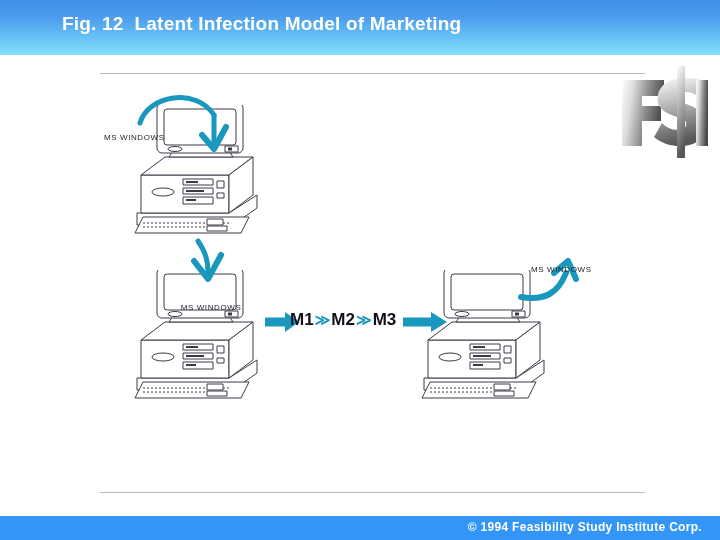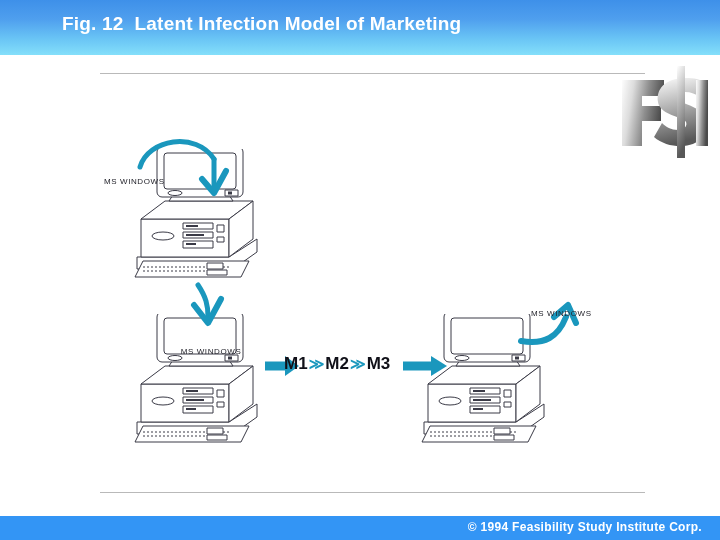--- a/index.html
+++ b/index.html
@@ -65,21 +65,21 @@
     font-weight: bold;
     color: #ffffff;
     letter-spacing: 0.3px;
     white-space: nowrap;
   }
 
   
   .canvas {
     position: absolute;
     left: 0; top: 75px;
-    width: 668px; height: 415px; margin-top: 44px;
+    width: 668px; height: 415px;
   }
   .pc { position: absolute; }
   .pc-1 { left: 133px; top: 30px; }
   .pc-2 { left: 133px; top: 195px; }
   .pc-3 { left: 420px; top: 195px; }
 
   .label-ms {
     position: absolute;
     font-size: 8px;
     color: #23232b;
@@ -96,21 +96,21 @@
     width: 76px;
     text-align: center;
     font-size: 8px;
     color: #23232b;
     letter-spacing: 0.6px;
     white-space: nowrap;
   }
 
   .chain {
     position: absolute;
-    left: 284px; top: 235px;
+    left: 290px; top: 235px;
     font-size: 17px;
     font-weight: bold;
     color: #101018;
     white-space: nowrap;
     display: flex;
     align-items: center;
     gap: 1px;
   }
   .chain .sep { color: #1a97bd; font-size: 15px; }
 

